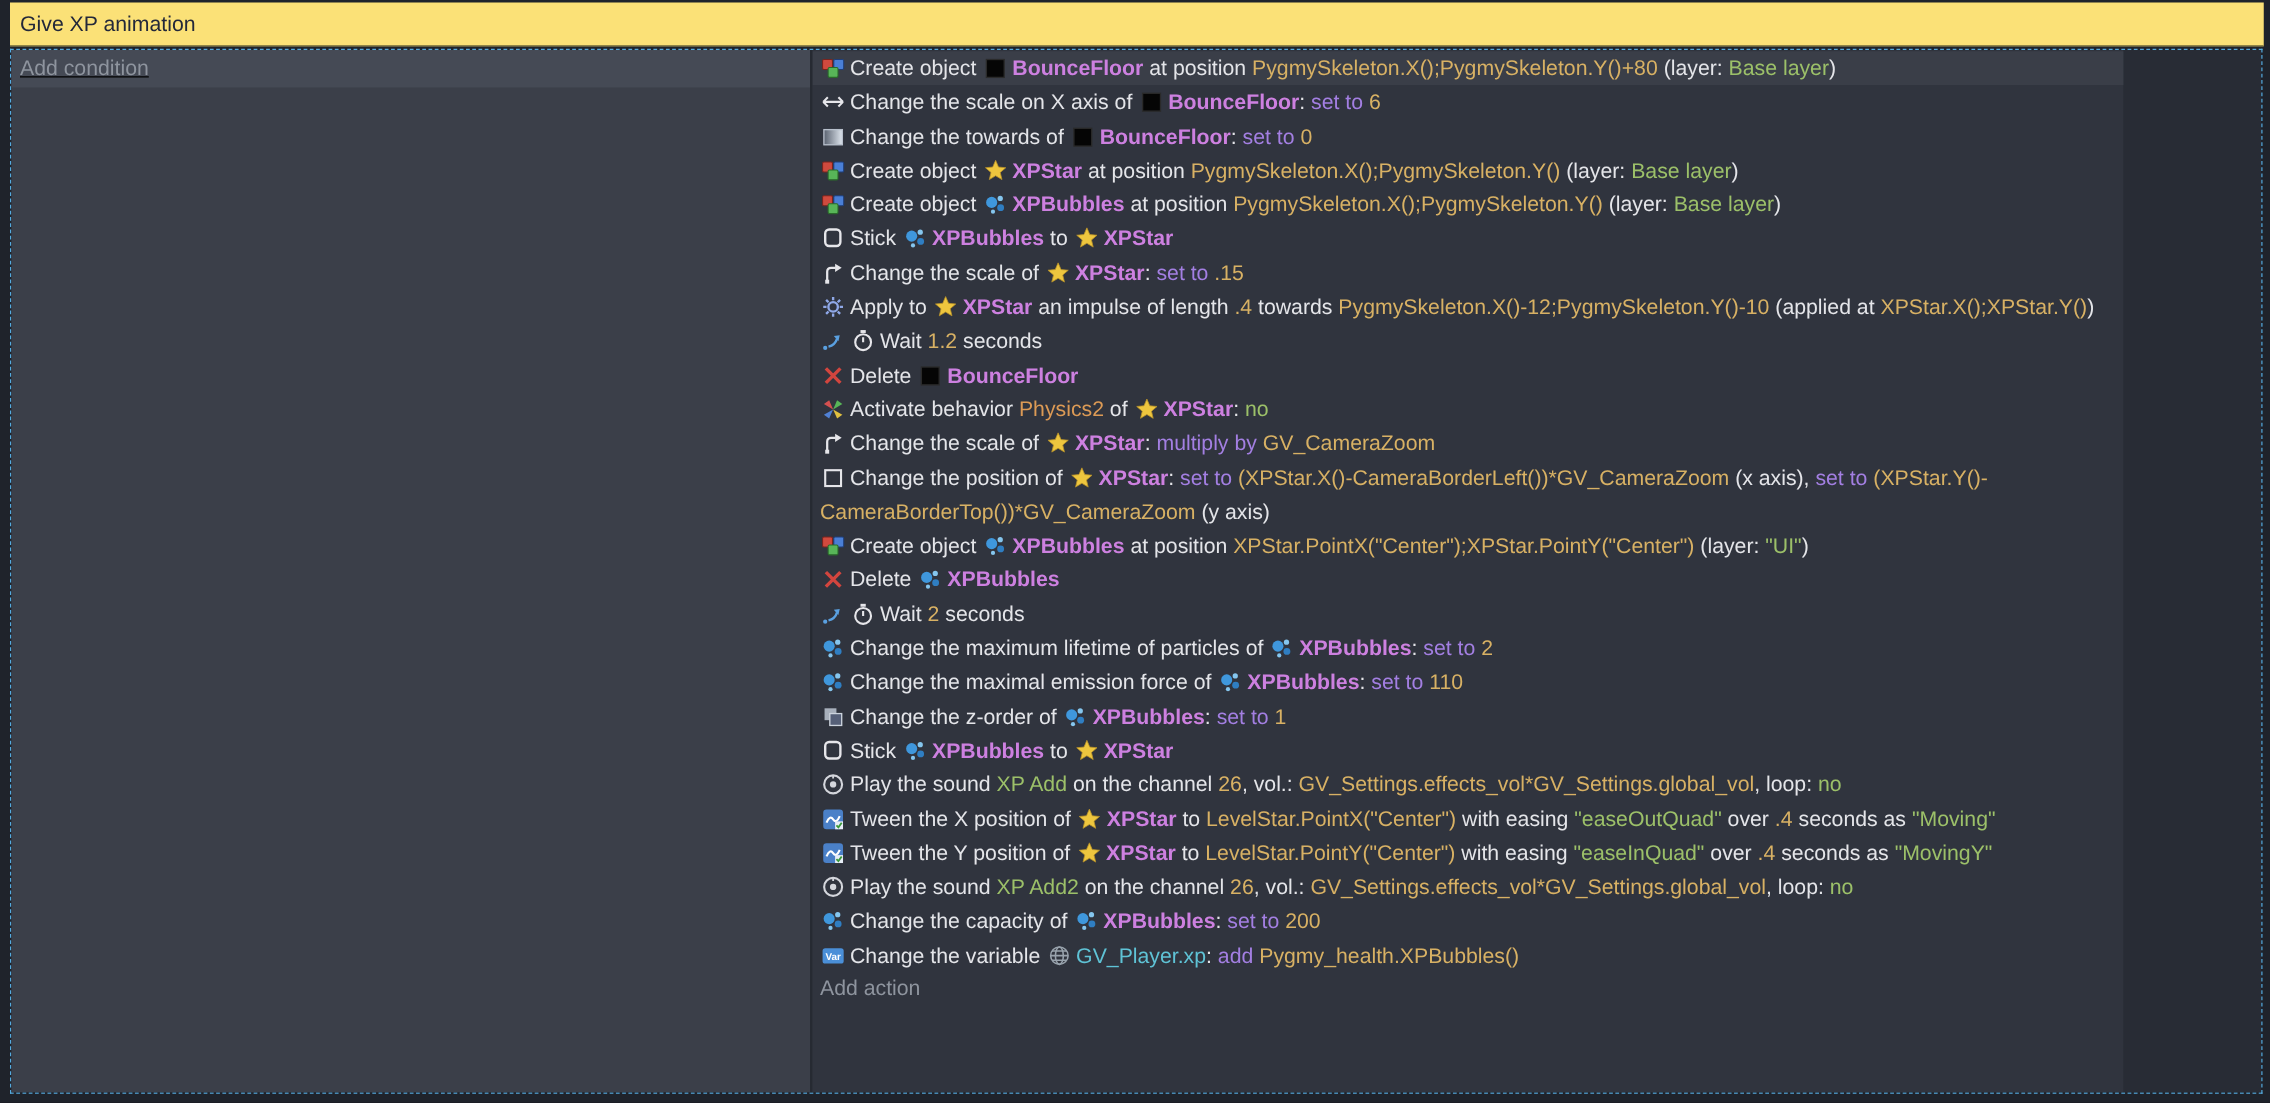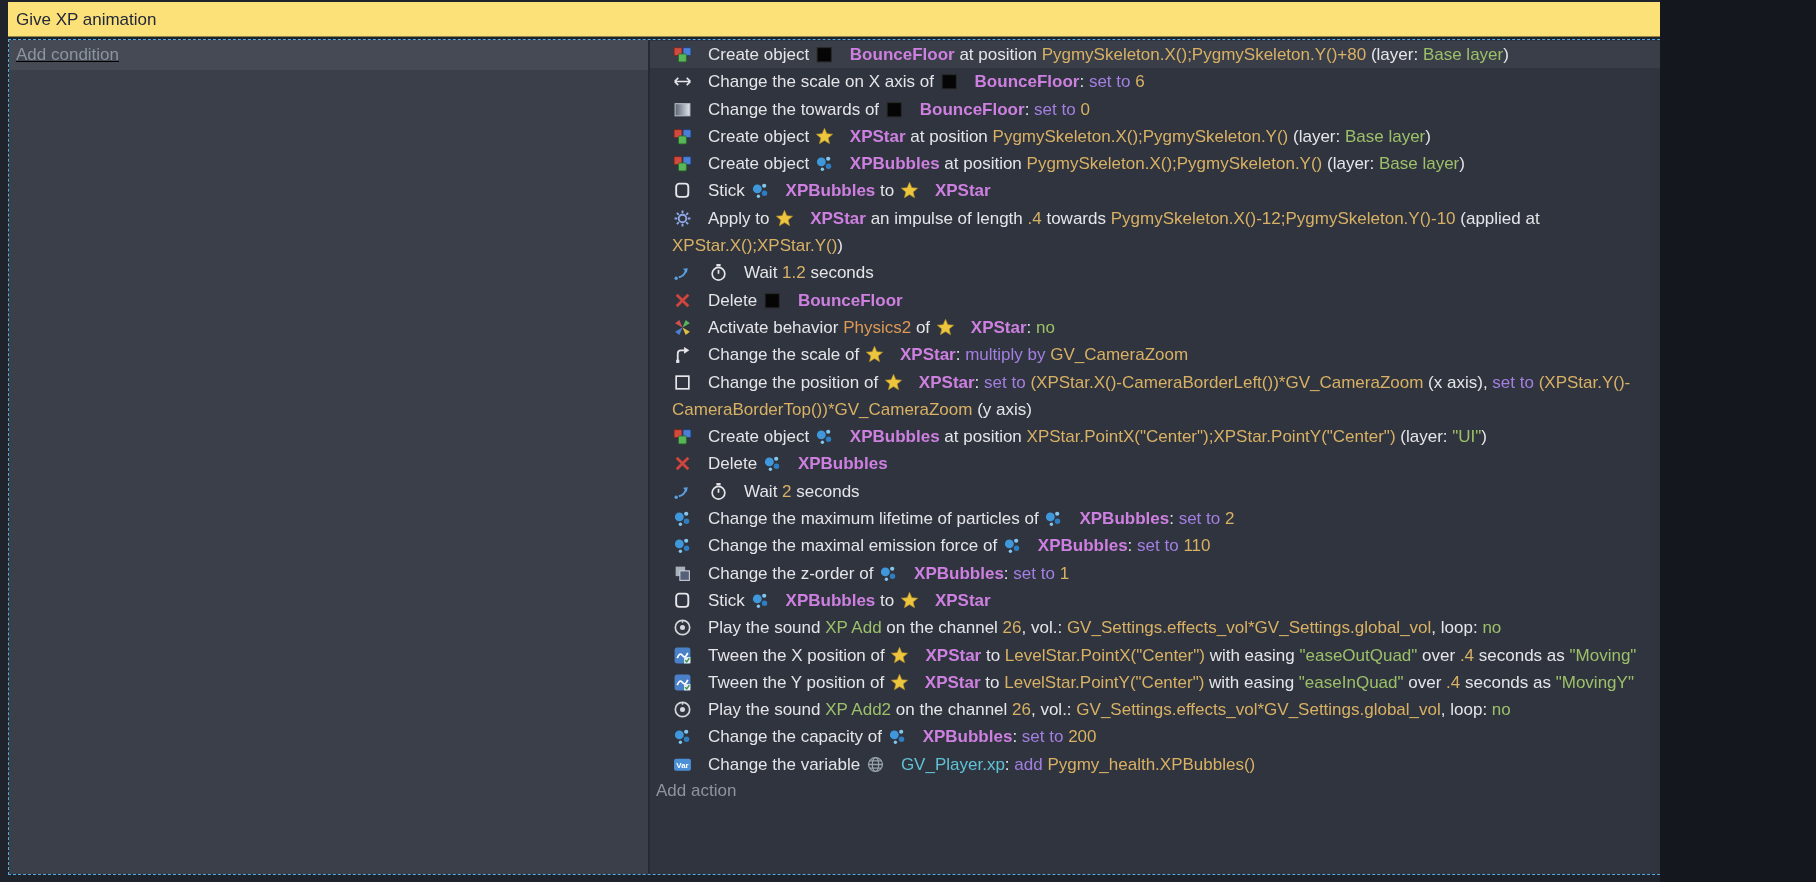--- a/index.html
+++ b/index.html
@@ -16,21 +16,21 @@
     --text_muted:#8e949e;
     --object_name:#cd80e0;
     --expression:#d8b164;
     --string_value:#9cc069;
     --param_keyword:#a37fe2;
     --behavior_name:#dc9a55;
     --variable_name:#5fc3d6;
   }
   html,body{margin:0;padding:0;background:#14171d;}
   .screen{
-    position:relative;width:1660px;height:882px;overflow:hidden;
+    position:relative;width:1816px;height:882px;overflow:hidden;
     background:var(--sheet_bg);
     font-family:"Liberation Sans",sans-serif;
     -webkit-font-smoothing:antialiased;
   }
   .comment-bar{
     position:absolute;left:8px;top:2px;width:1803px;height:35px;
     background:var(--comment_bg);
     color:var(--comment_text);
     font-size:17px;line-height:35px;padding-left:8px;box-sizing:border-box;
     border-bottom:1px solid #8f8448;
@@ -50,30 +50,30 @@
     color:var(--text_muted);font-size:17px;
     cursor:default;
   }
   .actions-col{
     width:1049px;min-width:1049px;background:var(--actions_bg);
     padding-top:1px;box-sizing:border-box;overflow:hidden;
   }
   .right-gutter{flex:1;background:var(--gutter_bg);}
   .row{
     min-height:27.3px;line-height:27.3px;font-size:17px;
-    color:var(--text_normal);padding-left:22px;padding-right:10px;
+    color:var(--text_normal);padding-left:6px;padding-right:10px;
   }
   .row.hl{background:var(--action_row_highlight);}
   .add-action{
     height:25px;line-height:25px;padding-left:6px;
     color:var(--text_muted);font-size:17px;
   }
   .icon{
     display:inline-block;width:19px;height:19px;
-    vertical-align:-4px;margin-right:16px;margin-left:1px;
+    vertical-align:-4px;margin-right:4px;margin-left:1px;
   }
   .icon svg{width:19px;height:19px;display:block;}
   .t-w{color:var(--text_normal);}
   .t-o{color:var(--object_name);font-weight:bold;}
   .t-e{color:var(--expression);}
   .t-s{color:var(--string_value);}
   .t-p{color:var(--param_keyword);}
   .t-b{color:var(--behavior_name);}
   .t-v{color:var(--variable_name);}
 </style>
@@ -134,20 +134,27 @@
                 <rect x="3" y="2.5" width="11.5" height="12.5" rx="3" fill="none" stroke="#e6e6ea" stroke-width="1.8"></rect>
               </svg></span><span class="t-w">Stick </span><span class="icon"><svg viewBox="0 0 18 18">
                 <circle cx="6" cy="7.5" r="4.2" fill="#3f97dc"></circle>
                 <circle cx="12.5" cy="4.5" r="2" fill="#85c6ee"></circle>
                 <circle cx="12.8" cy="11.5" r="2.6" fill="#2f7ec2"></circle>
                 <circle cx="7" cy="14.5" r="1.6" fill="#85c6ee"></circle>
               </svg></span><span class="t-o">XPBubbles</span><span class="t-w"> to </span><span class="icon"><svg viewBox="0 0 18 18">
                 <path d="M9 1.2 L11.2 6.3 16.7 6.8 12.5 10.4 13.8 15.8 9 12.9 4.2 15.8 5.5 10.4 1.3 6.8 6.8 6.3 Z" fill="#eec63e" stroke="#b8922a" stroke-width="0.6"></path>
               </svg></span><span class="t-o">XPStar</span></div>
           <div class="row"><span class="icon"><svg viewBox="0 0 18 18">
+                <path d="M4.5 15.5 V8 Q4.5 5 7.5 5 H11" fill="none" stroke="#e6e6ea" stroke-width="1.7"></path>
+                <path d="M10.5 1.8 L15.5 5 L10.5 8.2 Z" fill="#e6e6ea"></path>
+                <rect x="3" y="14" width="3" height="3" fill="#e6e6ea"></rect>
+              </svg></span><span class="t-w">Change the scale of </span><span class="icon"><svg viewBox="0 0 18 18">
+                <path d="M9 1.2 L11.2 6.3 16.7 6.8 12.5 10.4 13.8 15.8 9 12.9 4.2 15.8 5.5 10.4 1.3 6.8 6.8 6.3 Z" fill="#eec63e" stroke="#b8922a" stroke-width="0.6"></path>
+              </svg></span><span class="t-o">XPStar</span><span class="t-w">: </span><span class="t-p">set to</span><span class="t-e"> .15</span></div>
+          <div class="row"><span class="icon"><svg viewBox="0 0 18 18">
                 <g stroke="#8fa8e8" stroke-width="1.8" fill="none">
                   <circle cx="9" cy="9" r="3.6"></circle>
                   <path d="M9 1.5 V4 M9 14 V16.5 M1.5 9 H4 M14 9 H16.5 M3.7 3.7 L5.5 5.5 M12.5 12.5 L14.3 14.3 M14.3 3.7 L12.5 5.5 M5.5 12.5 L3.7 14.3"></path>
                 </g>
               </svg></span><span class="t-w">Apply to </span><span class="icon"><svg viewBox="0 0 18 18">
                 <path d="M9 1.2 L11.2 6.3 16.7 6.8 12.5 10.4 13.8 15.8 9 12.9 4.2 15.8 5.5 10.4 1.3 6.8 6.8 6.3 Z" fill="#eec63e" stroke="#b8922a" stroke-width="0.6"></path>
               </svg></span><span class="t-o">XPStar</span><span class="t-w"> an impulse of length </span><span class="t-e">.4</span><span class="t-w"> towards </span><span class="t-e">PygmySkeleton.X()-12;PygmySkeleton.Y()-10</span><span class="t-w"> (applied at </span><span class="t-e">XPStar.X();XPStar.Y()</span><span class="t-w">)</span></div>
           <div class="row"><span class="icon"><svg viewBox="0 0 18 18">
                 <circle cx="3" cy="14.5" r="1.6" fill="#5aa0e0"></circle>
                 <path d="M5.5 13.5 Q10.5 12.5 12 7.5" fill="none" stroke="#5aa0e0" stroke-width="1.8"></path>

